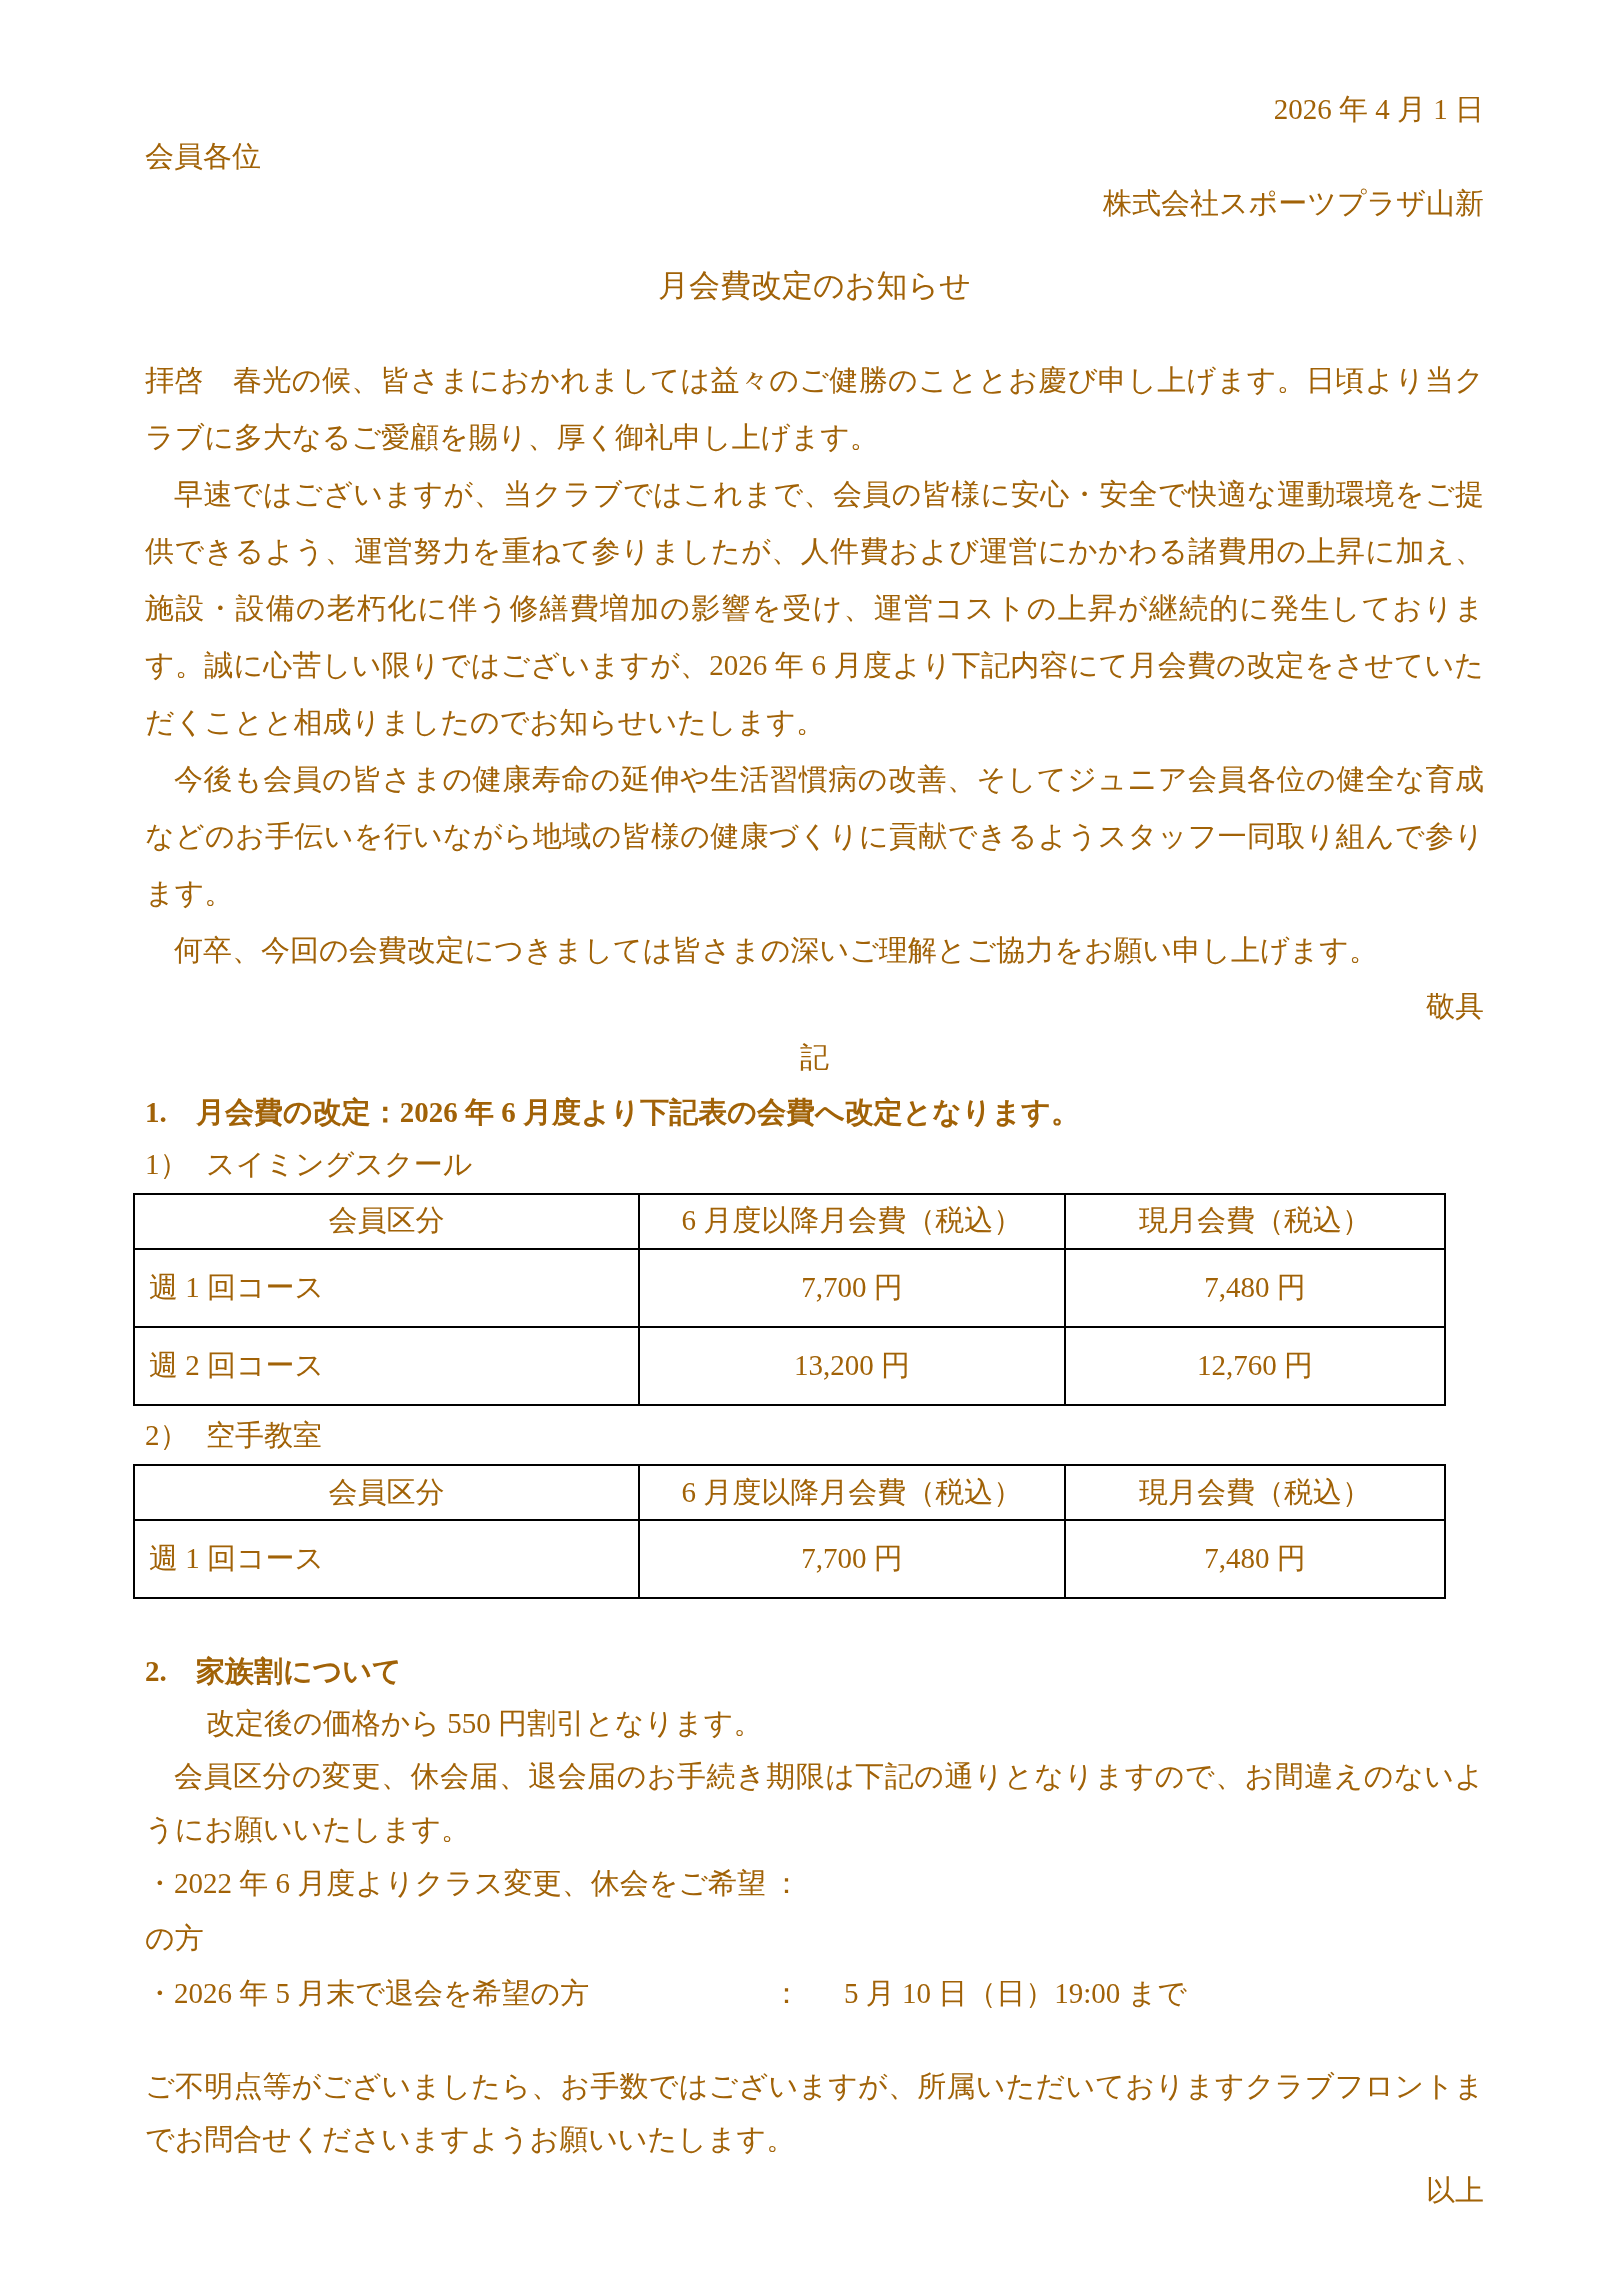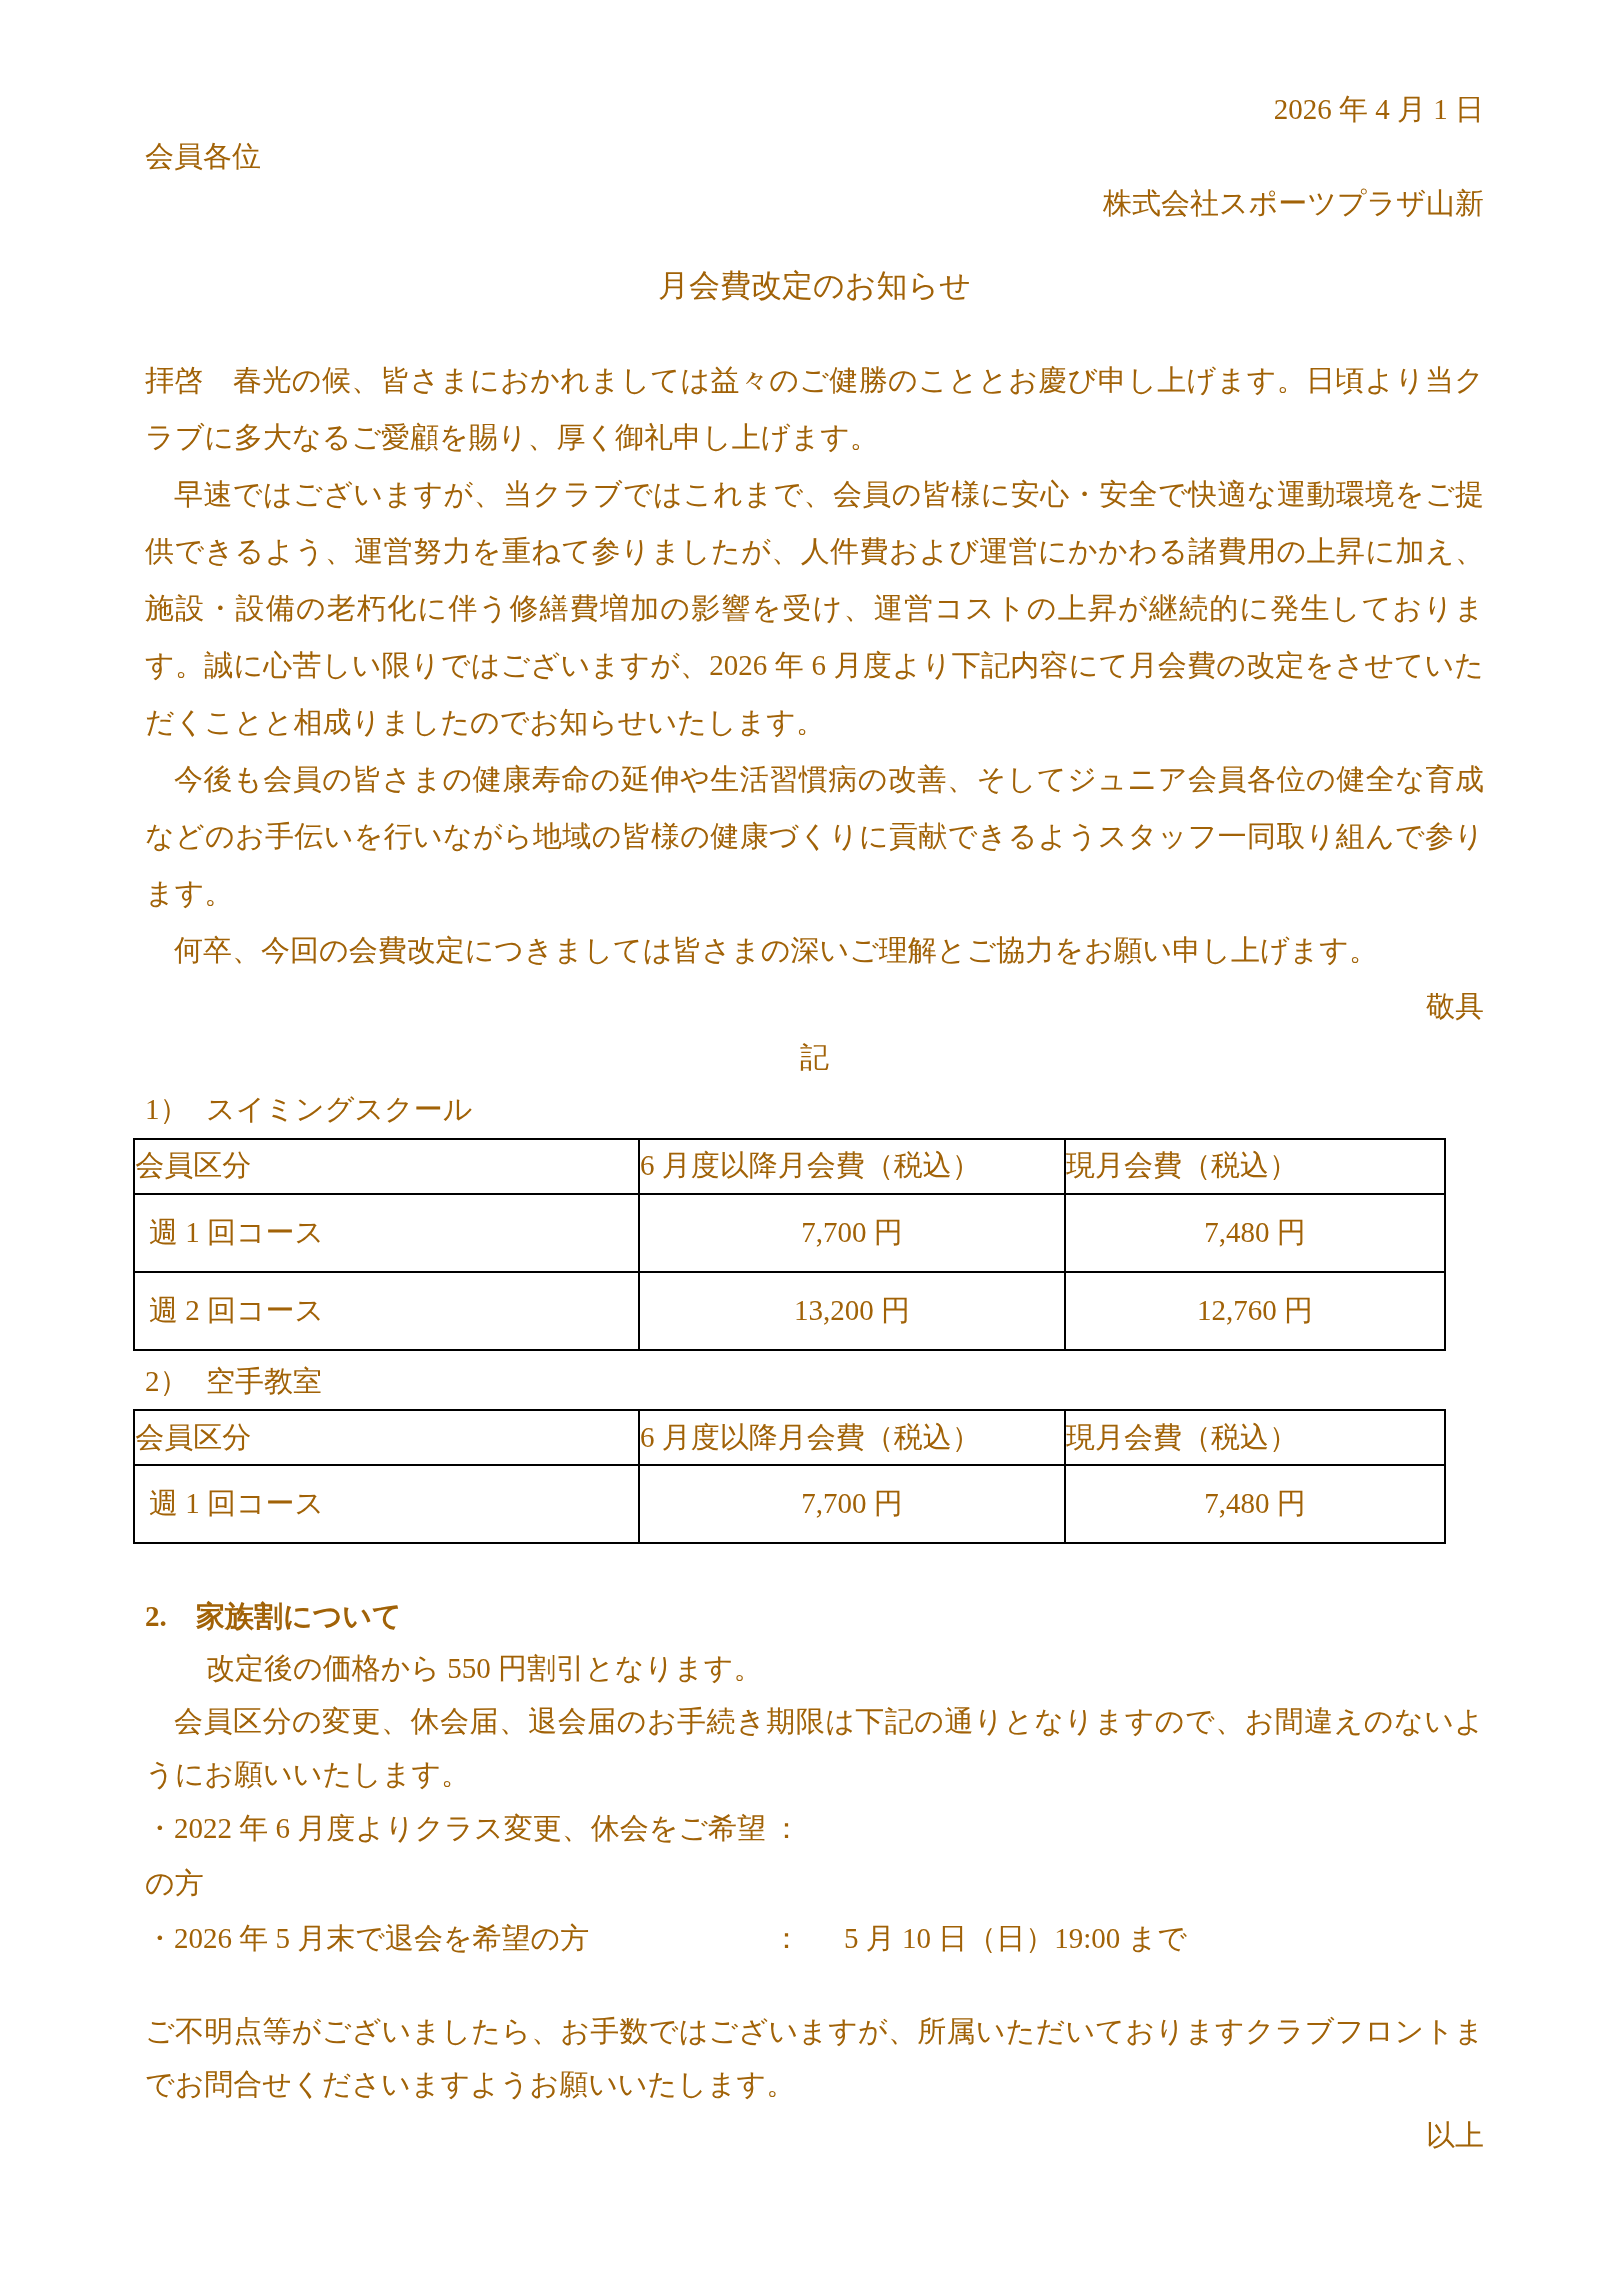--- a/index.html
+++ b/index.html
@@ -41,21 +41,21 @@
   }
   table.fee col.c1 { width: 38.5%; }
   table.fee col.c2 { width: 32.5%; }
   table.fee col.c3 { width: 29%; }
   table.fee th, table.fee td {
     border: 2px solid #000;
     font-weight: normal;
     font-size: 29px;
     vertical-align: middle;
   }
-  table.fee th { height: 55px; text-align: left; border-bottom: 2.9px solid #000; }
+  table.fee th { height: 55px; text-align: center; border-bottom: 2.9px solid #000; }
   table.fee td { height: 78px; text-align: center; border-radius: 12px; }
   table.fee td.cat { text-align: left; padding-left: 13.7px; }
   .proc-row    { display: flex; line-height: 55px; }
   .proc-label  { width: 627px; flex: none; }
   .proc-colon  { flex: none; }
   .proc-value  { margin-left: 43px; flex: none; }
   .closing     { line-height: 53px; margin-top: 39px; text-align: justify; }
   .ijou        { line-height: 49px; }
 </style>
 </head>
@@ -70,20 +70,23 @@
   <div class="doc-title center">月会費改定のお知らせ</div>
 
   <div class="para mt-para">拝啓　春光の候、皆さまにおかれましては益々のご健勝のこととお慶び申し上げます。日頃より当クラブに多大なるご愛顧を賜り、厚く御礼申し上げます。</div>
   <div class="para indent">早速ではございますが、当クラブではこれまで、会員の皆様に安心・安全で快適な運動環境をご提供できるよう、運営努力を重ねて参りましたが、人件費および運営にかかわる諸費用の上昇に加え、施設・設備の老朽化に伴う修繕費増加の影響を受け、運営コストの上昇が継続的に発生しております。誠に心苦しい限りではございますが、2026 年 6 月度より下記内容にて月会費の改定をさせていただくことと相成りましたのでお知らせいたします。</div>
   <div class="para indent">今後も会員の皆さまの健康寿命の延伸や生活習慣病の改善、そしてジュニア会員各位の健全な育成などのお手伝いを行いながら地域の皆様の健康づくりに貢献できるようスタッフ一同取り組んで参ります。</div>
   <div class="para indent">何卒、今回の会費改定につきましては皆さまの深いご理解とご協力をお願い申し上げます。</div>
 
   <div class="keigu right">敬具</div>
   <div class="ki center">記</div>
 
+  <div class="sec-head">
+    <span class="no">1.</span><span>月会費の改定：2026 年 6 月度より下記表の会費へ改定となります。</span>
+  </div>
 
   <div class="sub-label">
     <span class="no">1）</span><span>スイミングスクール</span>
   </div>
 
   <table class="fee">
     <colgroup>
         <col class="c1">
         <col class="c2">
         <col class="c3">

